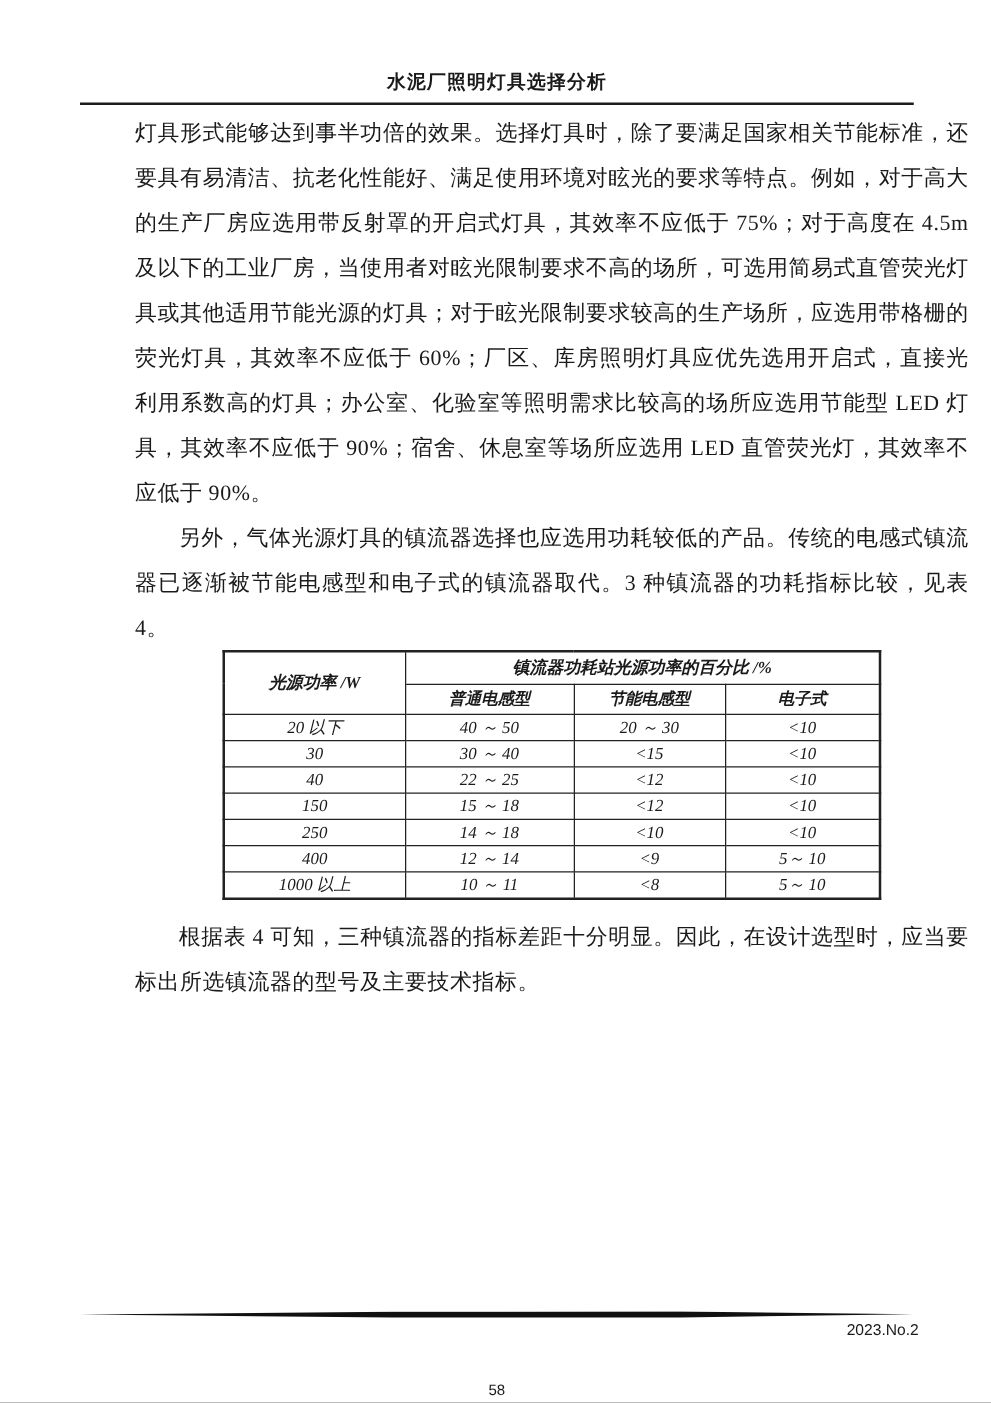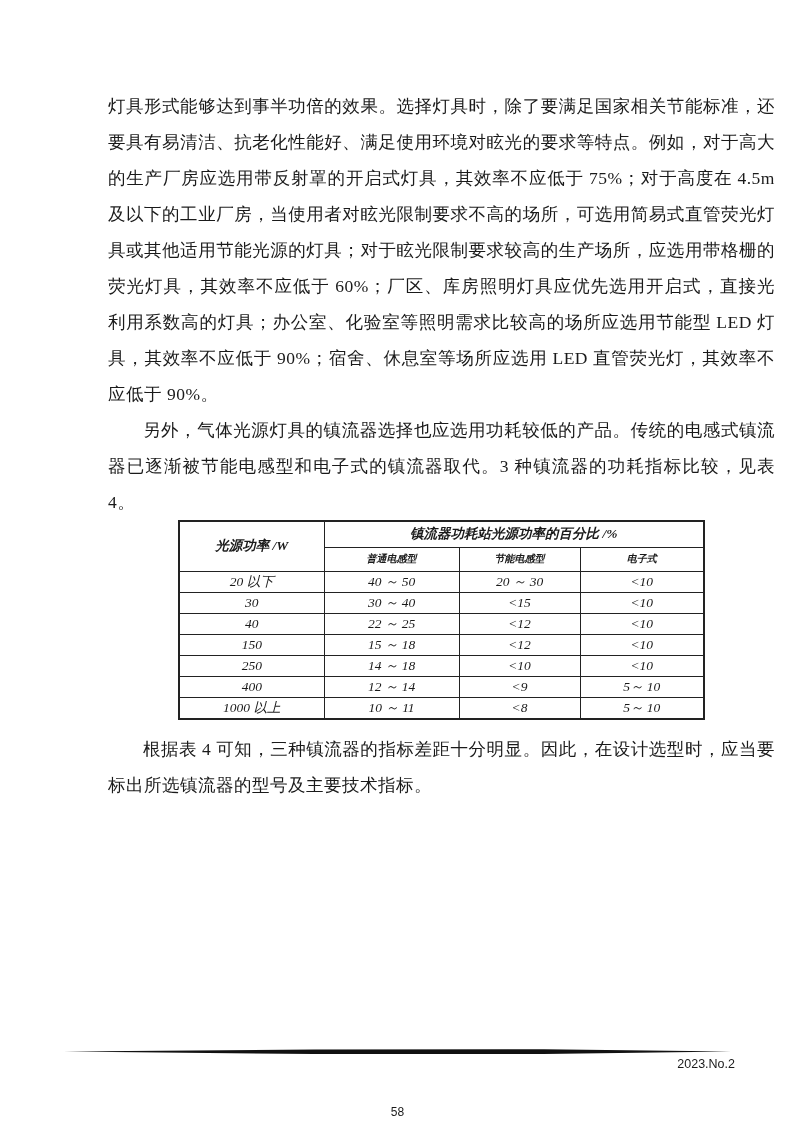--- a/index.html
+++ b/index.html
@@ -65,21 +65,21 @@
   table.ballast th, table.ballast td {
     border: 1px solid #222;
     text-align: center;
     vertical-align: middle;
     padding: 0;
     overflow: hidden;
     white-space: nowrap;
   }
   table.ballast th { font-weight: bold; }
   tr.group-row th { height: 26px; font-size: 13.5px; }
-  tr.sub-row th { height: 24px; font-size: 10px; }
+  tr.sub-row th { height: 24px; font-size: 13px; }
   table.ballast tbody td { height: 20px; line-height: 20px; }
   th.power-col { font-size: 14px; }
   
   .content p.closing {
     margin-top: 11px;
     font-size: 17.5px;
     line-height: 36px;
     text-align: justify;
     text-justify: inter-ideograph;
     text-indent: 2em;
@@ -109,20 +109,21 @@
     right: 58px;
     font-family: "Liberation Sans", "DejaVu Sans", sans-serif;
     font-size: 12.5px;
   }
 </style>
 </head>
 <body>
 
 <div class="page">
 
+  <div class="running-head">水泥厂照明灯具选择分析</div>
 
   <div class="content">
     <p class="para">灯具形式能够达到事半功倍的效果。选择灯具时，除了要满足国家相关节能标准，还要具有易清洁、抗老化性能好、满足使用环境对眩光的要求等特点。例如，对于高大的生产厂房应选用带反射罩的开启式灯具，其效率不应低于 75%；对于高度在 4.5m 及以下的工业厂房，当使用者对眩光限制要求不高的场所，可选用简易式直管荧光灯具或其他适用节能光源的灯具；对于眩光限制要求较高的生产场所，应选用带格栅的荧光灯具，其效率不应低于 60%；厂区、库房照明灯具应优先选用开启式，直接光利用系数高的灯具；办公室、化验室等照明需求比较高的场所应选用节能型 LED 灯具，其效率不应低于 90%；宿舍、休息室等场所应选用 LED 直管荧光灯，其效率不应低于 90%。</p>
     <p class="para indent">另外，气体光源灯具的镇流器选择也应选用功耗较低的产品。传统的电感式镇流器已逐渐被节能电感型和电子式的镇流器取代。3 种镇流器的功耗指标比较，见表 4。</p>
 
 
     <table class="ballast">
       <colgroup>
         <col style="width:145px">
           <col style="width:135px">

